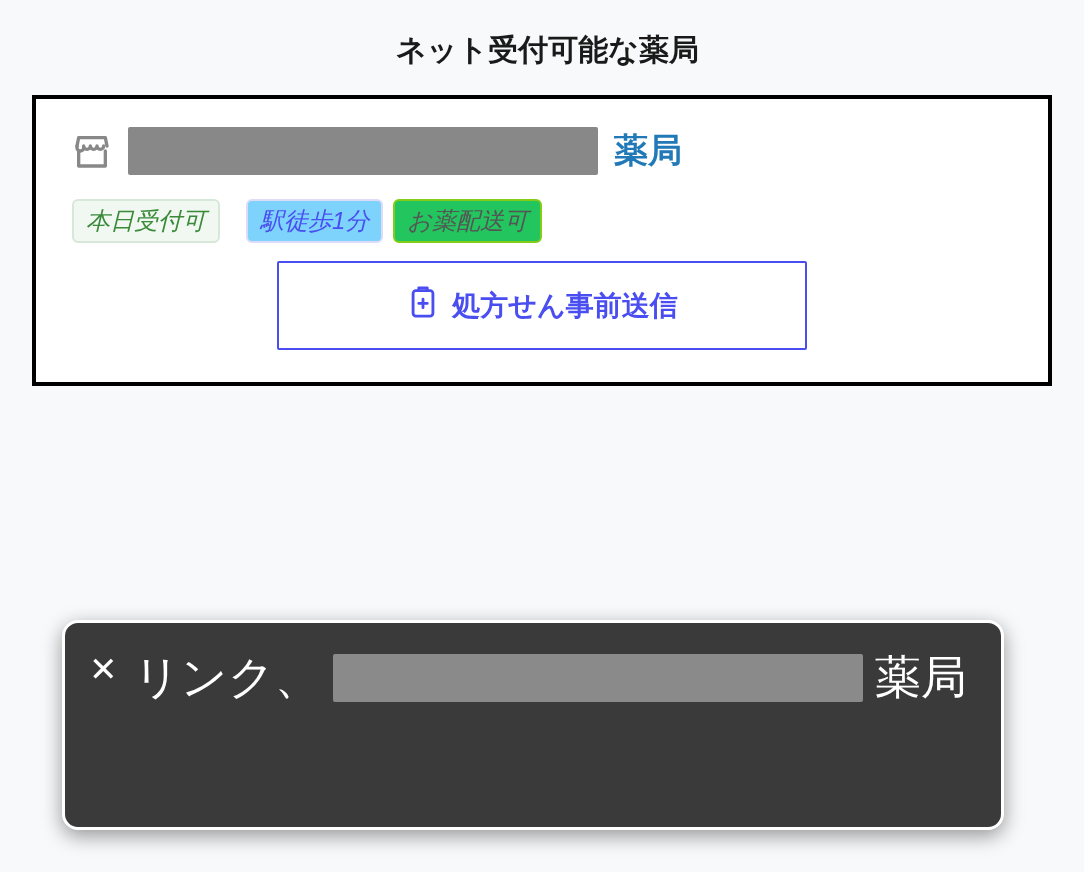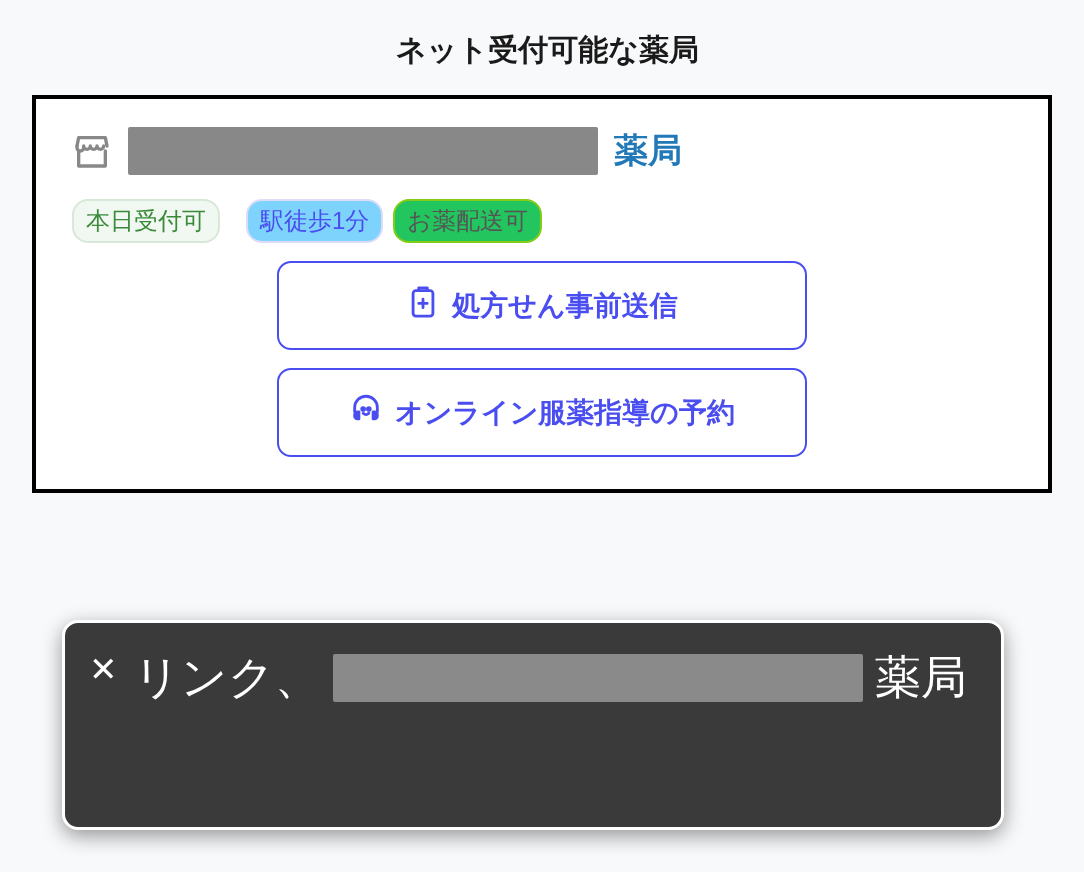--- a/index.html
+++ b/index.html
@@ -57,21 +57,22 @@
     .tags-row {
       display: flex;
       gap: 10px;
       margin-bottom: 18px;
     }
     .tag {
       display: inline-block;
       font-size: 24px;
       font-weight: 500;
       padding: 4px 12px;
-      border-radius: 16px;
+      border-radius: 6px;
+      font-style: italic;
     }
     .tag-green {
       color: #3a8a3a;
       background: #f1f8f1;
       border: 2px solid #d8e8d8;
     }
     .tag-blue {
       color: #4a4ef0;
       background: #7dd3fc;
       border: 2px solid #dcdcf8;
@@ -102,21 +103,21 @@
       display: flex;
       flex-direction: column;
       gap: 18px;
       align-items: center;
     }
     .action-button {
       width: 530px;
       padding: 22px 20px;
       background: #fff;
       border: 2px solid #4a4ef0;
-      border-radius: 14px;
+      border-radius: 2px;
       display: flex;
       align-items: center;
       justify-content: center;
       gap: 12px;
       cursor: pointer;
       font-size: 28px;
       font-weight: 700;
       color: #4a4ef0;
     }
     .action-button svg {
@@ -196,33 +197,20 @@
       <span>
         <svg viewBox="0 0 24 24" fill="none" stroke="#4a4ef0" stroke-width="2" stroke-linecap="round" stroke-linejoin="round">
           <rect x="5" y="4" width="14" height="18" rx="2"></rect>
           <path d="M9 4V2h6v2"></path>
           <path d="M12 10v6M9 13h6"></path>
         </svg>
       </span>
       <span>処方せん事前送信</span>
     </button>
 
-    <button class="action-button">
-      <span>
-        <svg viewBox="0 0 24 24" fill="none" stroke="#4a4ef0" stroke-width="2" stroke-linecap="round" stroke-linejoin="round">
-          <path d="M4 14v-3a8 8 0 0 1 16 0v3"></path>
-          <path d="M18 14a2 2 0 0 1 2 2v1a2 2 0 0 1-2 2h-1v-5h1z" fill="#4a4ef0"></path>
-          <path d="M6 14a2 2 0 0 0-2 2v1a2 2 0 0 0 2 2h1v-5H6z" fill="#4a4ef0"></path>
-          <circle cx="10" cy="12" r="1" fill="#4a4ef0"></circle>
-          <circle cx="14" cy="12" r="1" fill="#4a4ef0"></circle>
-          <path d="M10 15c.5.5 1.2 1 2 1s1.5-.5 2-1"></path>
-        </svg>
-      </span>
-      <span>オンライン服薬指導の予約</span>
-    </button>
   </div>
 </div>
 
 <div class="screen-reader-overlay">
   <span class="overlay-close">✕</span>
   <div class="overlay-content">
     <span class="overlay-text">リンク、</span>
     <span class="overlay-redacted"></span>
     <span class="overlay-text">薬局</span>
   </div>

